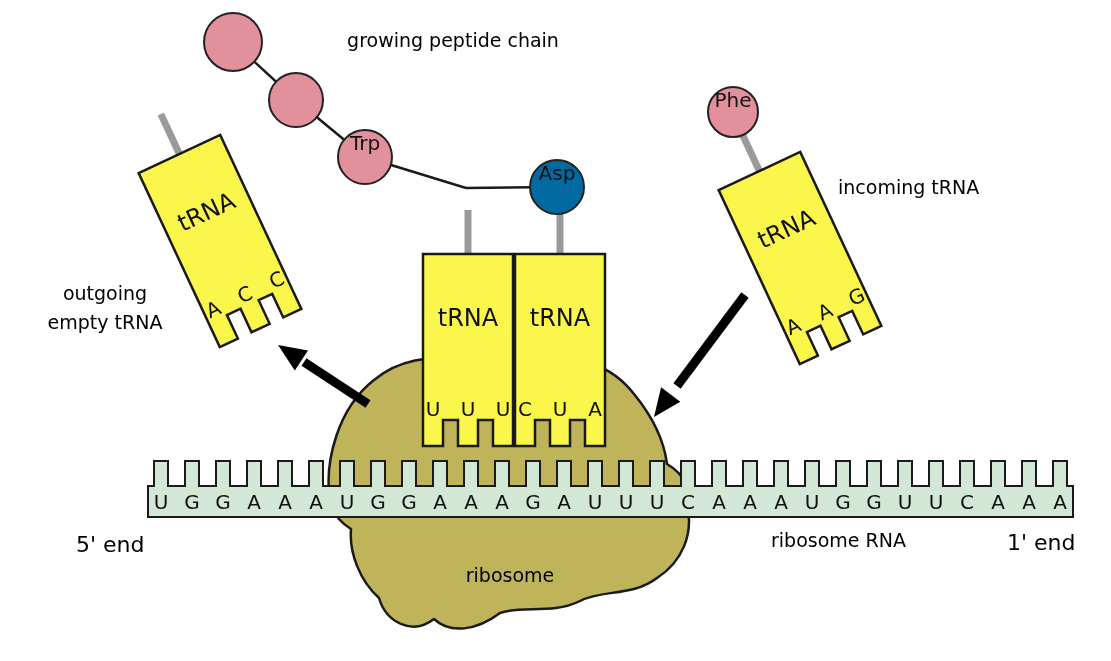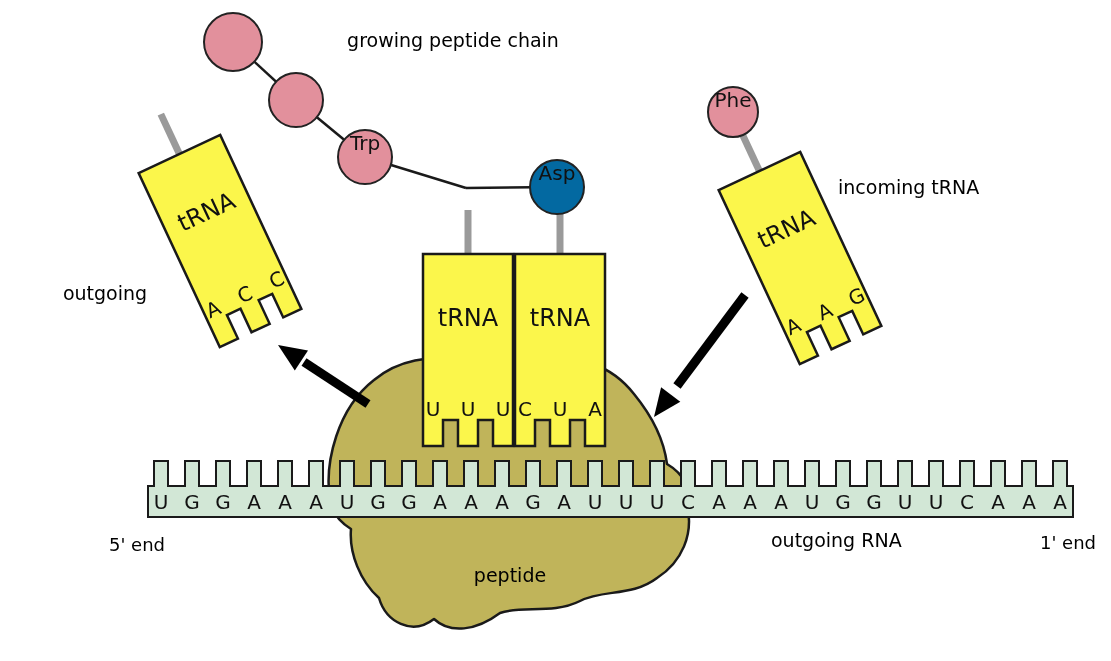--- a/index.html
+++ b/index.html
@@ -8,21 +8,21 @@
     overflow: hidden; font-family: "DejaVu Sans", "Liberation Sans", sans-serif;
   }
   .stage svg { position: absolute; left: 0; top: 0; }
   svg text { font-family: "DejaVu Sans", "Liberation Sans", sans-serif; }
   .label { position: absolute; color: #000; font-size: 19px; line-height: 29px; }
   .lbl-growing  { left: 303px; top: 26px;  width: 300px; text-align: center; }
   .lbl-incoming { left: 838px; top: 173px; text-align: center; }
   .lbl-outgoing { left: 18px;  top: 243px; width: 174px; text-align: center; margin-top: 36px; }
   .lbl-ribosome { left: 425px; top: 561px; width: 170px; text-align: center; }
   .lbl-mrna     { left: 771px; top: 526px; }
-  .lbl-5end, .lbl-3end { font-size: 18px; margin-left: 33px; }
+  .lbl-5end, .lbl-3end { font-size: 22px; }
   .lbl-5end { left: 76px;   top: 530px; }
   .lbl-3end { left: 1007px; top: 528px; }
   .aa {
     position: absolute; border-radius: 50%; border: 2.5px solid #222;
     box-sizing: border-box; display: flex; justify-content: center;
     font-size: 20px; color: #111;
   }
 </style>
 </head>
 <body>
@@ -133,25 +133,26 @@
   </svg>
 
   <div class="label lbl-growing">growing peptide chain</div>
 
   <div class="label lbl-incoming">
     <div>incoming tRNA</div>
   </div>
 
   <div class="label lbl-outgoing">
     <div>outgoing</div>
+    <div>empty tRNA</div>
   </div>
 
-  <div class="label lbl-ribosome">peptide</div>
+  <div class="label lbl-ribosome">ribosome</div>
 
-  <div class="label lbl-mrna">outgoing RNA</div>
+  <div class="label lbl-mrna">ribosome RNA</div>
 
   <div class="label lbl-5end">5' end</div>
 
   <div class="label lbl-3end">1' end</div>
 
 <div class="aa" style="left: 203px; top: 12px; height: 60px; width: 60px; background: rgb(226, 144, 156);">
       <span></span>
     </div>
     <div class="aa" style="left: 268px; top: 72px; height: 56px; width: 56px; background: rgb(226, 144, 156);">
       <span></span>

